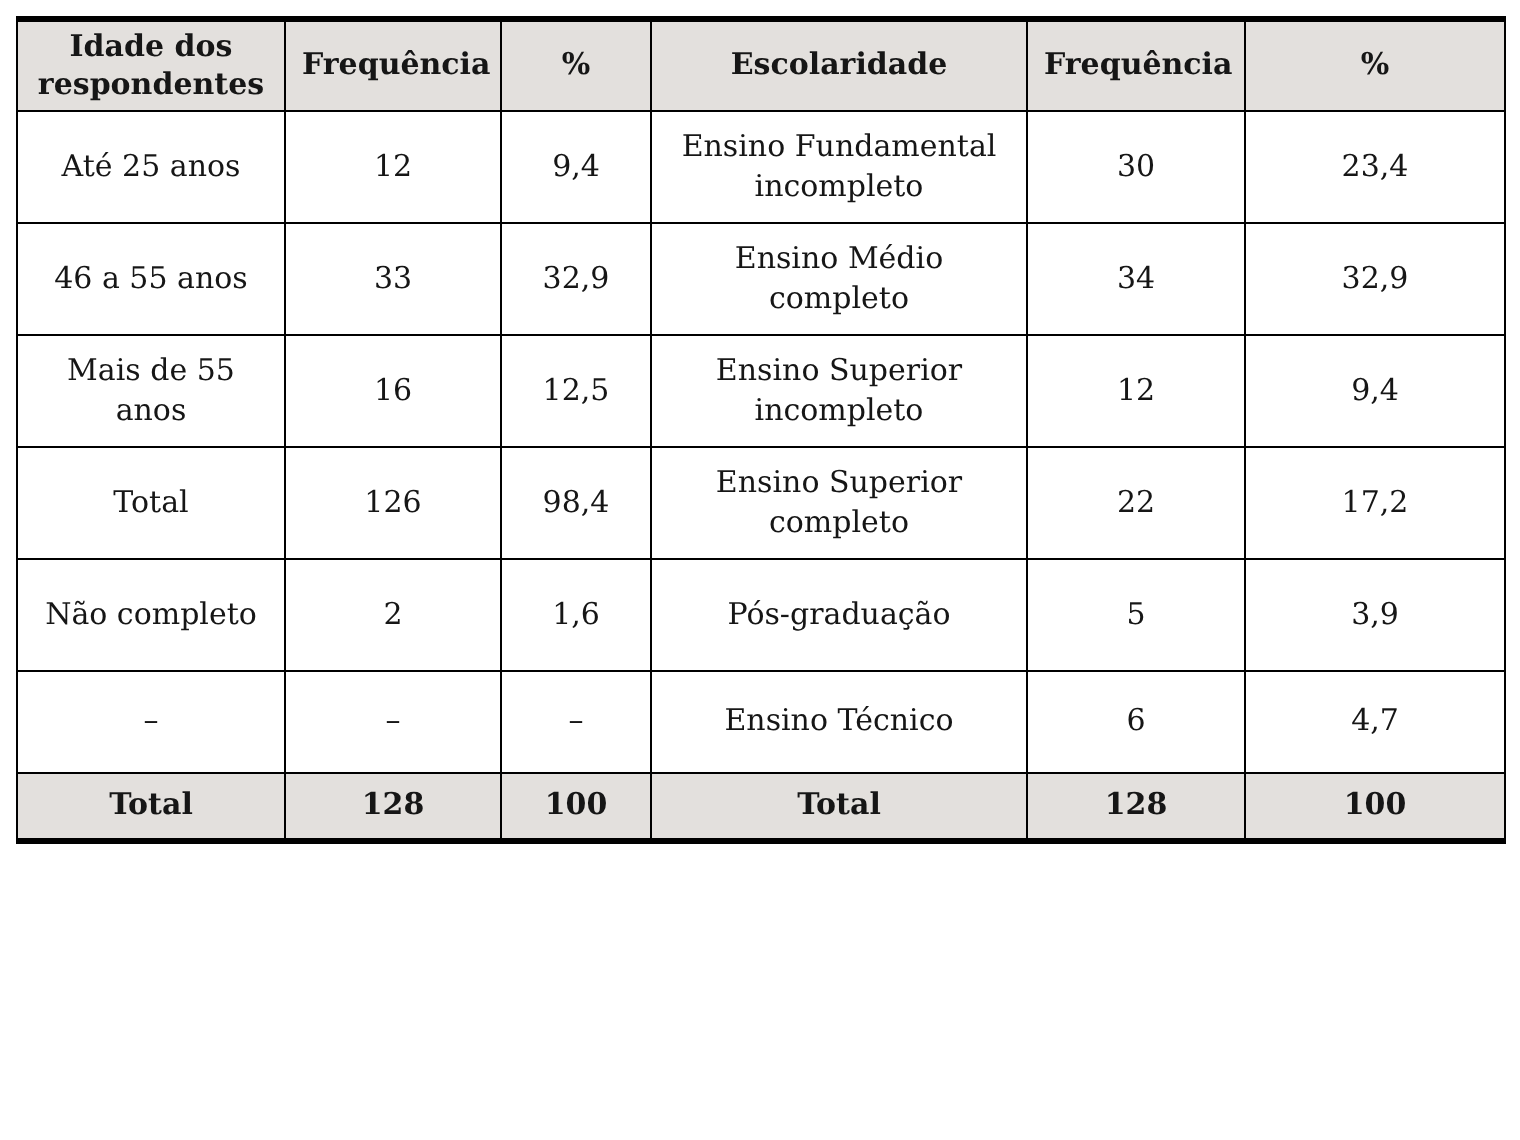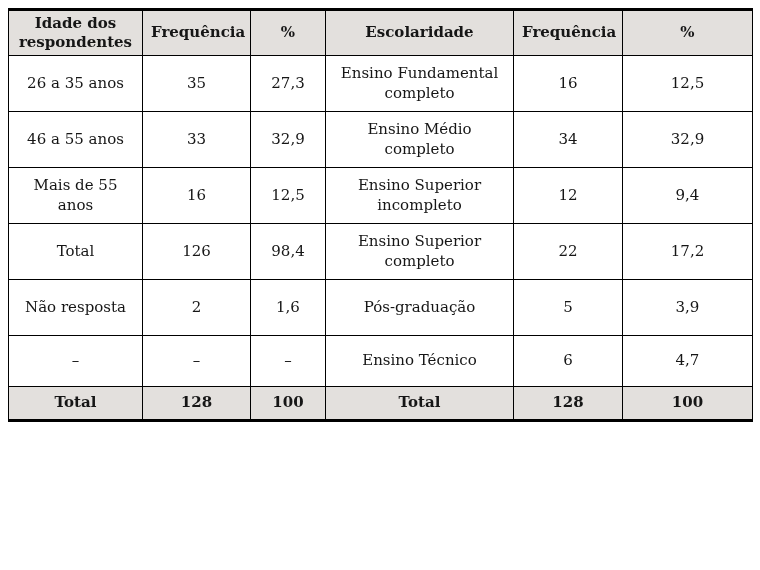--- a/index.html
+++ b/index.html
@@ -70,26 +70,26 @@
         <th>Idade dos respondentes</th>
         <th>Frequência</th>
         <th>%</th>
         <th>Escolaridade</th>
         <th>Frequência</th>
         <th>%</th>
       </tr>
     </thead>
     <tbody>
       <tr>
-        <td>26 a 35 anos</td>
-        <td>35</td>
-        <td>27,3</td>
-        <td>Ensino Fundamental completo</td>
-        <td>16</td>
-        <td>12,5</td>
+        <td>Até 25 anos</td>
+        <td>12</td>
+        <td>9,4</td>
+        <td>Ensino Fundamental incompleto</td>
+        <td>30</td>
+        <td>23,4</td>
       </tr>
       <tr>
         <td>46 a 55 anos</td>
         <td>33</td>
         <td>32,9</td>
         <td>Ensino Médio completo</td>
         <td>34</td>
         <td>32,9</td>
       </tr>
       <tr>
@@ -102,21 +102,21 @@
       </tr>
       <tr>
         <td>Total</td>
         <td>126</td>
         <td>98,4</td>
         <td>Ensino Superior completo</td>
         <td>22</td>
         <td>17,2</td>
       </tr>
       <tr>
-        <td>Não resposta</td>
+        <td>Não completo</td>
         <td>2</td>
         <td>1,6</td>
         <td>Pós-graduação</td>
         <td>5</td>
         <td>3,9</td>
       </tr>
       <tr class="dash-row">
         <td>–</td>
         <td>–</td>
         <td>–</td>

